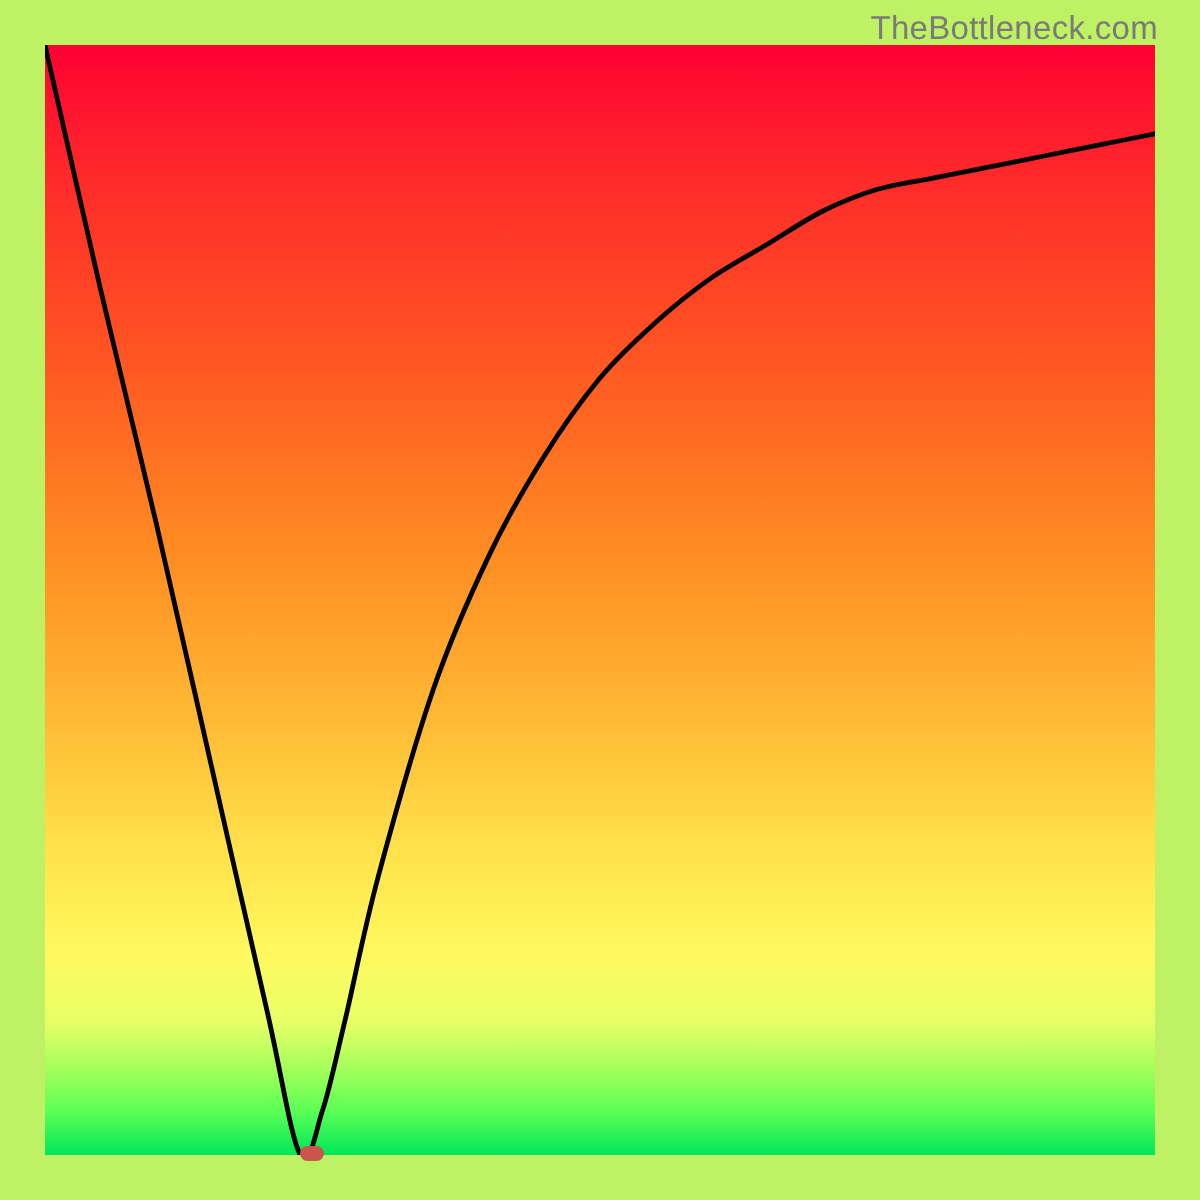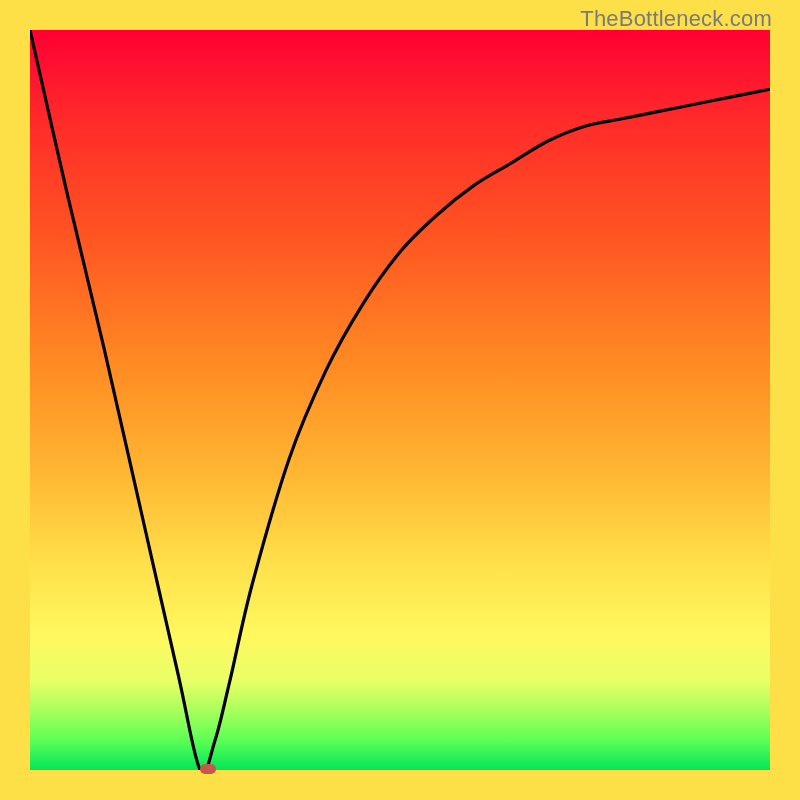--- a/index.html
+++ b/index.html
@@ -8,21 +8,21 @@
     width: 800px;
     height: 800px;
     overflow: hidden;
     background: #000;
     font-family: Arial, Helvetica, sans-serif;
   }
   .frame {
     position: relative;
     width: 800px;
     height: 800px;
-    background: #fde047;
+    background: #bef264;
   }
   .plot-area {
     position: absolute;
     left: 30px;
     top: 30px;
     width: 740px;
     height: 740px;
     
     background: linear-gradient(
       to bottom,

